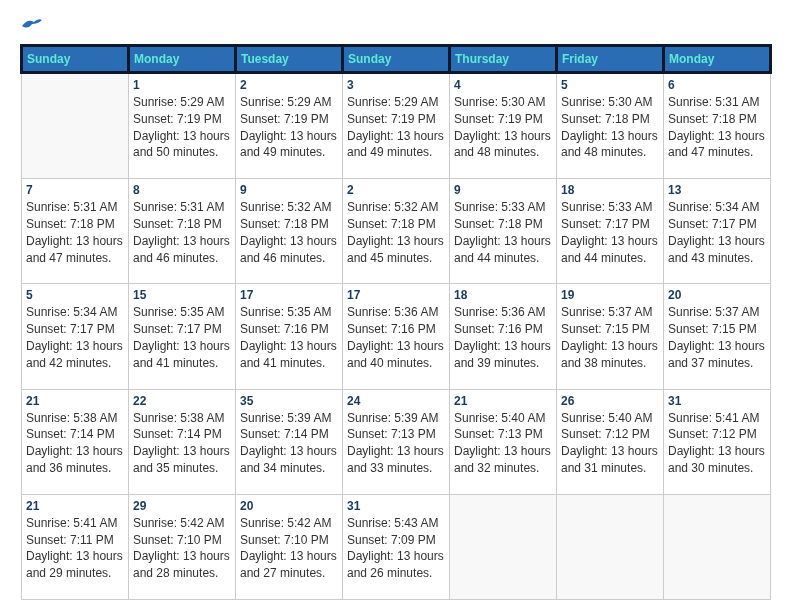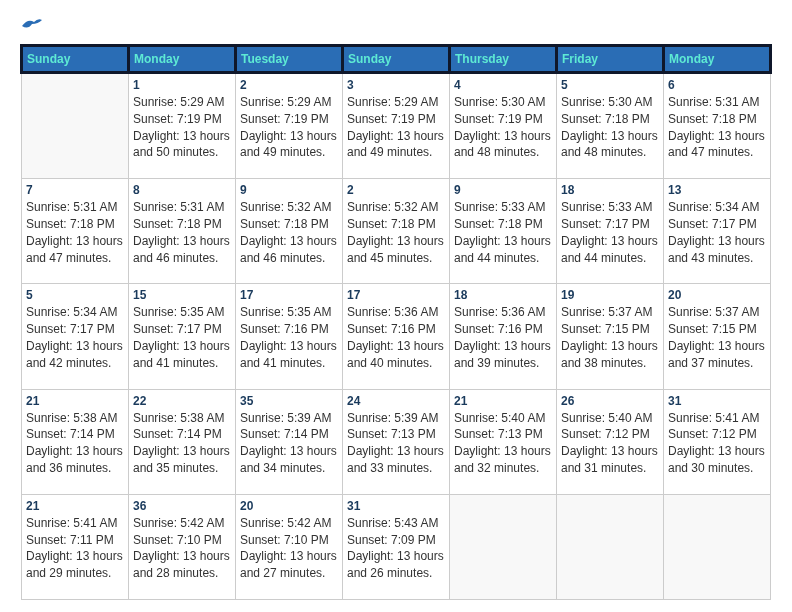--- a/index.html
+++ b/index.html
@@ -329,21 +329,21 @@
         </tr>
         <tr>
           <td>
             <span class="day-num">21</span>
             <div class="day-info" style="white-space: pre-line;">Sunrise: 5:41 AM
 Sunset: 7:11 PM
 Daylight: 13 hours
 and 29 minutes.</div>
           </td>
           <td>
-            <span class="day-num">36</span>
+            <span class="day-num">29</span>
             <div class="day-info" style="white-space: pre-line;">Sunrise: 5:42 AM
 Sunset: 7:10 PM
 Daylight: 13 hours
 and 28 minutes.</div>
           </td>
           <td>
             <span class="day-num">20</span>
             <div class="day-info" style="white-space: pre-line;">Sunrise: 5:42 AM
 Sunset: 7:10 PM
 Daylight: 13 hours

